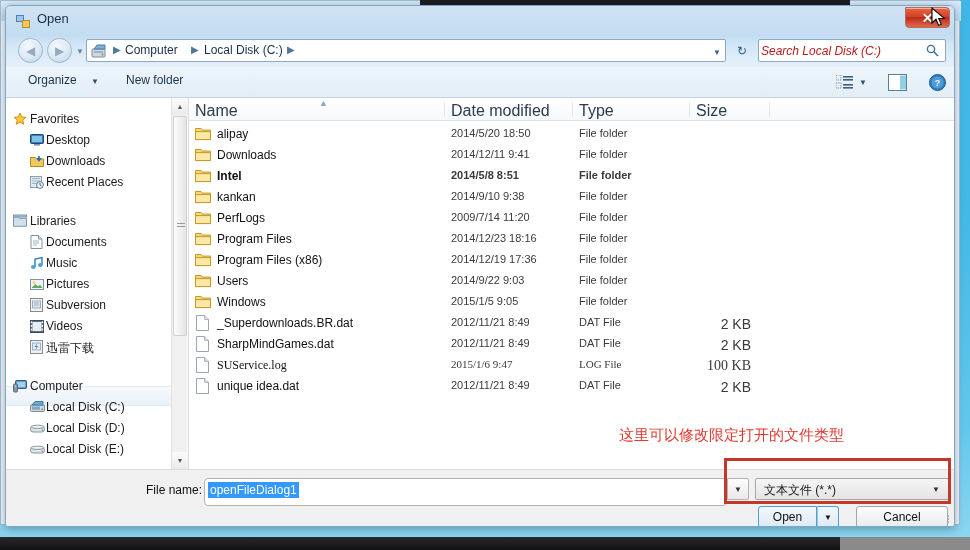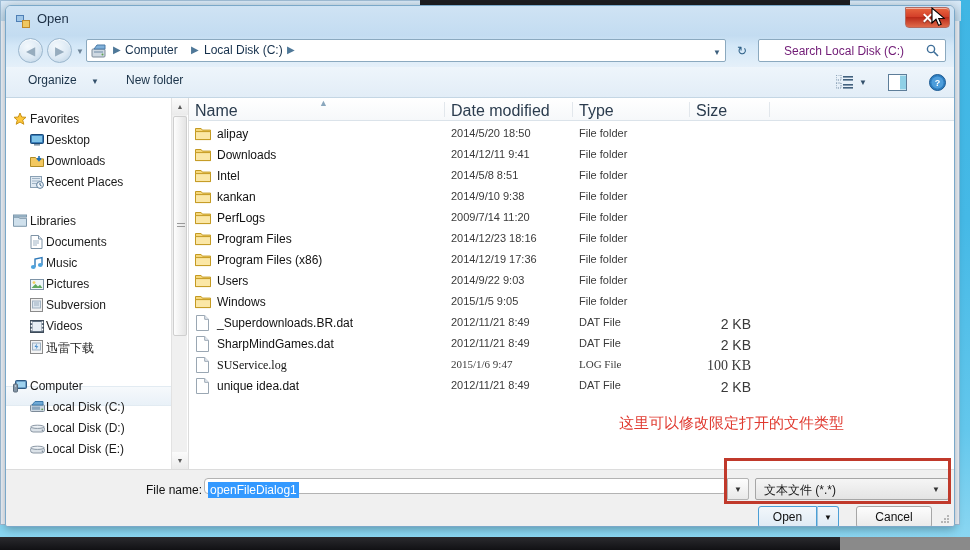--- a/index.html
+++ b/index.html
@@ -134,22 +134,22 @@
   #refresh-btn .g {
     position: absolute; left: 0; top: 0; width: 100%; height: 100%;
     display: flex; align-items: center; justify-content: center;
     font-size: 12px; color: #2a5d85;
   }
   #searchbox {
     position: absolute; left: 752px; top: 5px; width: 188px; height: 23px;
     background: #ffffff; border: 1px solid #8ba9bf; border-radius: 2px;
   }
   #search-placeholder {
-    position: absolute; left: 25px; top: 4px;
-    font-size: 12px; color: #701a75; 
+    position: absolute; left: 2px; top: 4px;
+    font-size: 12px; color: #b91c1c; font-style: italic;
   }
   #search-icon {
     position: absolute; right: 6px; top: 4px;
     font-size: 12px; color: #3f6f99;
   }
 
   
   #toolbar {
     position: absolute; left: 0; top: 61px; width: 948px; height: 31px;
     background: linear-gradient(180deg,#eef5fb,#e2edf7);
@@ -285,21 +285,21 @@
   #bottombar {
     position: absolute; left: 0; top: 463px; width: 948px; height: 58px;
     background: #f0f0f0;
     border-top: 1px solid #dcdcdc;
   }
   #filename-label {
     position: absolute; left: 140px; top: 13px;
     font-size: 12px; color: #111;
   }
   #filename-input {
-    position: absolute; left: 198px; top: 8px; width: 523px; height: 16px;
+    position: absolute; left: 198px; top: 8px; width: 523px; height: 28px;
     background: #ffffff; border: 1px solid #b3b3b3; border-radius: 4px;
   }
   #filename-value {
     position: absolute; left: 3px; top: 3px;
     font-size: 12px; color: #ffffff;
     background: #3399ff;
     padding: 1px 2px;
     white-space: nowrap;
   }
   #filename-drop {
@@ -341,21 +341,21 @@
     background: linear-gradient(180deg,#f2f7fb,#dfeaf4);
     border: 1px solid #4b9fd6; border-left: 1px solid #9fc5de;
     border-radius: 0 3px 3px 0; z-index: 25;
   }
   #open-split .c {
     position: absolute; left: 0; top: 0; width: 100%; height: 100%;
     display: flex; align-items: center; justify-content: center;
     font-size: 8px; color: #111;
   }
   #cancel-button {
-    position: absolute; left: 850px; top: 500px; width: 76px; height: 22px;
+    position: absolute; left: 850px; top: 500px; width: 92px; height: 22px;
     background: linear-gradient(180deg,#fdfdfd,#eaeaea);
     border: 1px solid #a6a6a6; border-radius: 3px; z-index: 25;
   }
   #cancel-label {
     position: absolute; left: 0; top: 0; width: 100%; height: 100%;
     display: flex; align-items: center; justify-content: center;
     font-size: 12px; color: #111;
   }
   #resize-grip {
     position: absolute; right: 3px; bottom: 2px;
@@ -653,21 +653,21 @@
           <div class="row" style="top: 47px;">
             <span class="ic-folder"><svg width="16" height="14" viewBox="0 0 16 14">
                 <path d="M0.5 1.5 h5.6 l1.3 1.6 h8.1 v9.4 h-15 Z" fill="#f6d77a" stroke="#c49a22"></path>
                 <path d="M0.5 4.6 h15 v8 h-15 Z" fill="#fbe7a6" stroke="#c49a22"></path>
               </svg></span>
             <span class="cell-name">Downloads</span>
             <span class="cell-date">2014/12/11 9:41</span>
             <span class="cell-type">File folder</span>
             <span class="cell-size"></span>
           </div>
-          <div class="row" style="top: 68px;">
+          <div class="row" style="top: 68px; font-weight: bold;">
             <span class="ic-folder"><svg width="16" height="14" viewBox="0 0 16 14">
                 <path d="M0.5 1.5 h5.6 l1.3 1.6 h8.1 v9.4 h-15 Z" fill="#f6d77a" stroke="#c49a22"></path>
                 <path d="M0.5 4.6 h15 v8 h-15 Z" fill="#fbe7a6" stroke="#c49a22"></path>
               </svg></span>
             <span class="cell-name">Intel</span>
             <span class="cell-date">2014/5/8 8:51</span>
             <span class="cell-type">File folder</span>
             <span class="cell-size"></span>
           </div>
           <div class="row" style="top: 89px;">
@@ -793,21 +793,21 @@
   </div>
   <div id="open-split">
     <span class="c">▼</span>
   </div>
   <div id="cancel-button">
     <span id="cancel-label">Cancel</span>
   </div>
 
   <div id="resize-grip"></div>
 
-  <div id="red-note" style="color: rgb(224, 58, 48);">这里可以修改限定打开的文件类型</div>
+  <div id="red-note" style="color: rgb(224, 58, 48); margin-top: 12px;">这里可以修改限定打开的文件类型</div>
   <div id="red-rect" style="border-color: rgb(192, 57, 43);"></div>
 </div>
 
 <span id="mouse-cursor">
   <svg width="16" height="22" viewBox="0 0 16 22">
     <path d="M1 1 L1 16 L5 12.3 L7.6 18.4 L10.2 17.3 L7.7 11.4 L13 11.2 Z" fill="#ffffff" stroke="#000000" stroke-width="1.1"></path>
   </svg>
 </span>
 
 </body></html>

